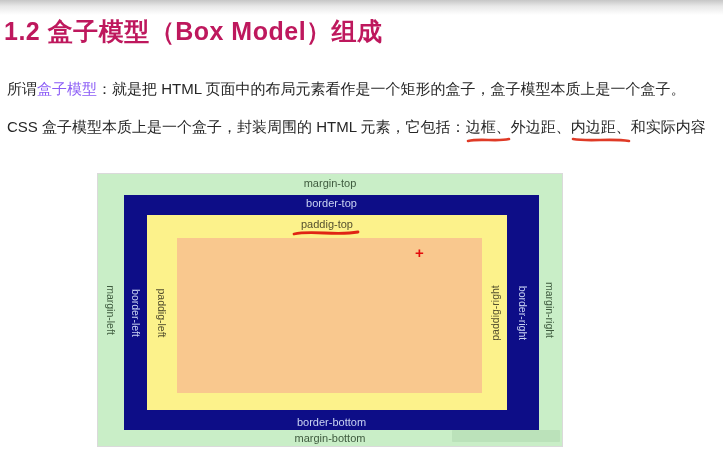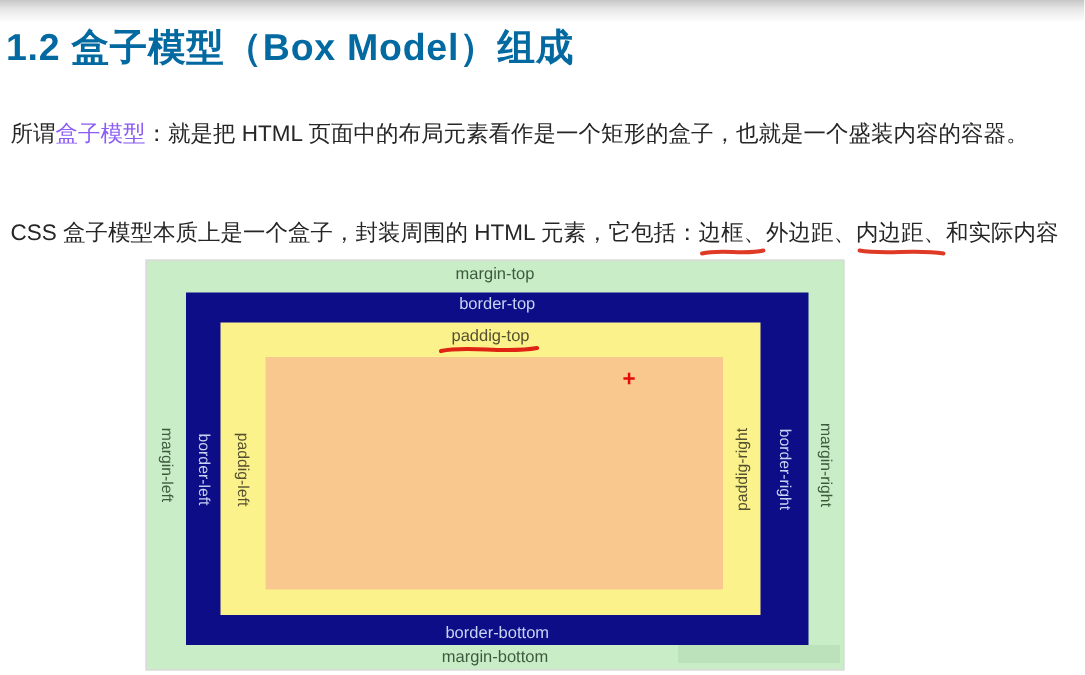--- a/index.html
+++ b/index.html
@@ -6,26 +6,26 @@
   html, body { width: 723px; height: 450px; background: #ffffff; overflow: hidden; }
   body { font-family: "Liberation Sans", "DejaVu Sans", sans-serif; position: relative; }
 
   .top-fade {
     position: absolute; left: 0; top: 0; width: 723px; height: 15px;
     background: linear-gradient(to bottom, #c6c6c6 0px, #e7e7e7 6px, #ffffff 15px);
   }
 
   .heading {
     position: absolute; left: 4px; top: 15px; width: 700px;
-    font-size: 25px; font-weight: bold; color: #0369a1; letter-spacing: 0.5px;
+    font-size: 25px; font-weight: bold; color: #be185d; letter-spacing: 0.5px;
   }
 
   .para { position: absolute; left: 7px; font-size: 15px; color: #262626; white-space: nowrap; }
   .para1 { top: 80px; }
-  .para2 { top: 118px; margin-top: 28px; }
+  .para2 { top: 118px; }
   .red-text { color: #8b5cf6; }
 
   .hand-u { position: relative; display: inline-block; }
   .hand-u svg { position: absolute; left: 0; bottom: -7px; width: 100%; height: 8px; overflow: visible; }
 
   
   .diagram {
     position: absolute; left: 97px; top: 173px; width: 466px; height: 274px;
     background: #c9eec7; border: 1px solid #dadada;
   }
@@ -85,21 +85,21 @@
     background: rgba(20, 70, 20, 0.07); border-radius: 1px;
   }
 </style>
 </head>
 <body>
 
 <div class="top-fade"></div>
 
 <h1 class="heading">1.2 盒子模型（Box Model）组成</h1>
 
-<p class="para para1"><span>所谓</span><span class="red-text">盒子模型</span><span>：就是把 HTML 页面中的布局元素看作是一个矩形的盒子，也就是一个盛装内容的容器。</span></p>
+<p class="para para1"><span>所谓</span><span class="red-text">盒子模型</span><span>：就是把 HTML 页面中的布局元素看作是一个矩形的盒子，盒子模型本质上是一个盒子。</span></p>
 
 <p class="para para2"><span>CSS 盒子模型本质上是一个盒子，封装周围的 HTML 元素，它包括：</span><span class="hand-u"><span>边框、</span><svg viewBox="0 0 44 8" preserveAspectRatio="none">
         <path d="M2,5 C14,2 30,6 42,3" fill="none" stroke="#df3a26" stroke-width="2.6" stroke-linecap="round"></path>
       </svg></span><span>外边距、</span><span class="hand-u"><span>内边距、</span><svg viewBox="0 0 60 8" preserveAspectRatio="none">
         <path d="M2,3 C18,6 40,2 58,5" fill="none" stroke="#df3a26" stroke-width="2.6" stroke-linecap="round"></path>
       </svg></span><span>和实际内容</span></p>
 
 <div class="diagram">
 
   <div class="h-label mt-bottom margin-text">margin-bottom</div>

